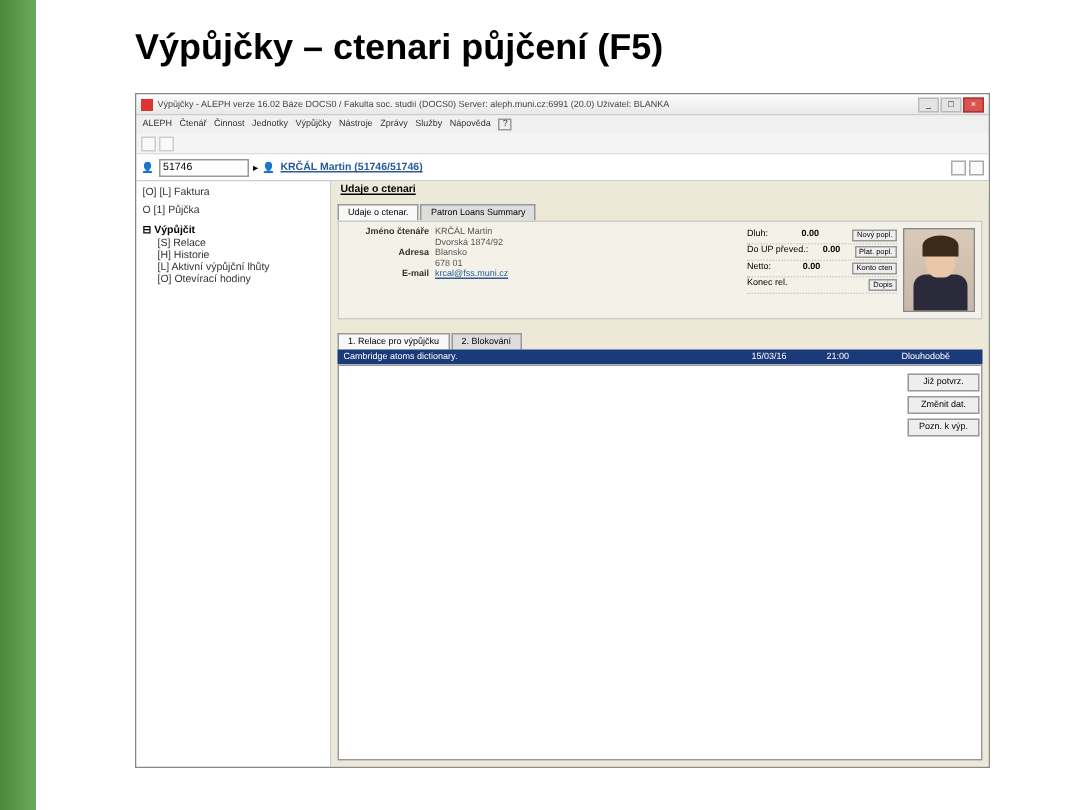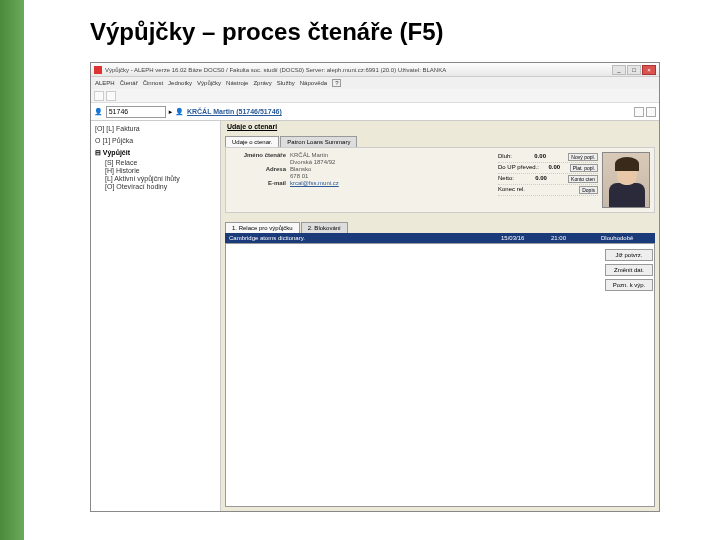--- a/index.html
+++ b/index.html
@@ -49,21 +49,21 @@
 .loan-cell.narrow { flex: 0 0 50px; }
 .loan-body { flex: 1; background: #fff; border: 1px solid #999; margin: 0 4px 4px 4px; }
 .side-buttons { position: absolute; right: 6px; top: 186px; width: 48px; display: flex; flex-direction: column; gap: 3px; }
 .side-btn { border: 1px solid #999; background: #eee; font-size: 6px; padding: 2px; text-align: center; }
 .mail-link { color: #2a5a9a; text-decoration: underline; }
 </style>
 </head>
 <body>
 
 <div class="green-stripe"></div>
-<div class="slide-title">Výpůjčky – proces čtenáře (F5)</div>
+<div class="slide-title">Výpůjčky – ctenari půjčení (F5)</div>
 
 <div class="app-window">
   <div class="titlebar">
     <div class="ico"></div>
     <div class="ttl">Výpůjčky - ALEPH verze 16.02 Báze DOCS0 / Fakulta soc. studií (DOCS0) Server: aleph.muni.cz:6991 (20.0) Uživatel: BLANKA</div>
     <div class="winbtns">
       <div class="winbtn">_</div>
       <div class="winbtn">□</div>
       <div class="winbtn close">×</div>
     </div>

